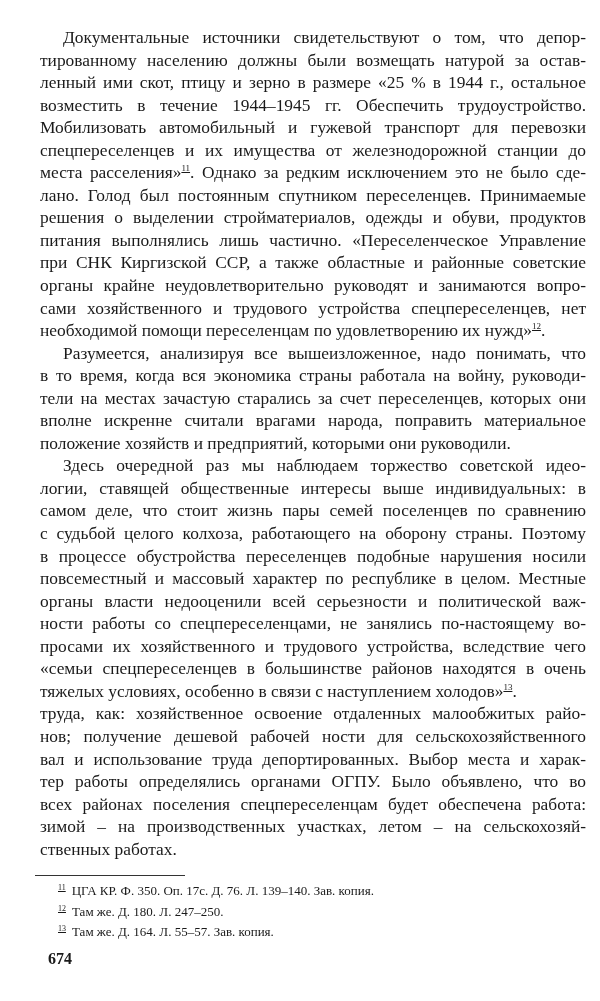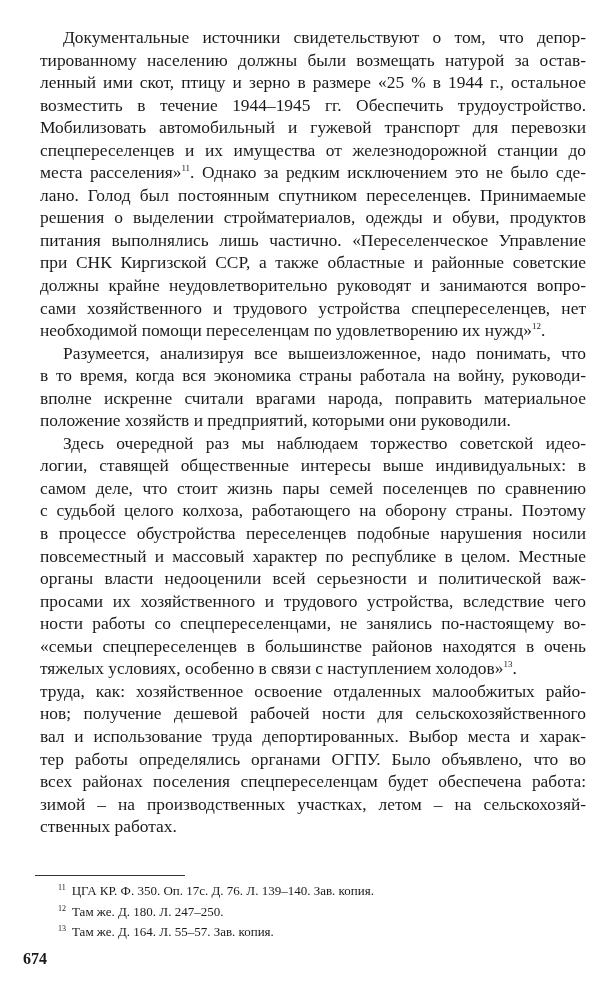--- a/index.html
+++ b/index.html
@@ -4,69 +4,70 @@
 <style>
   html, body { margin: 0; padding: 0; background: #ffffff; }
   body { width: 600px; height: 1001px; position: relative; overflow: hidden; color: #1a1a1a; }
   .page { position: absolute; left: 0; top: 0; width: 600px; height: 762px; }
   .main { position: absolute; left: 40px; top: 26px; width: 546px;
           font-family: "Liberation Serif", "DejaVu Serif", serif;
           font-size: 17.4px; line-height: 22.55px; text-align: justify; }
   .line { display: block; text-align: justify; text-align-last: justify; white-space: nowrap; }
   .line.last { text-align-last: left; }
   .line.indent { padding-left: 23px; }
-  sup { font-size: 9px; line-height: 0; vertical-align: 7px; }
+  sup { font-size: 9px; line-height: 0; vertical-align: 7px; text-decoration: underline; }
   .rule { position: absolute; left: 35px; top: 875px; width: 150px; height: 1px; background: #333; }
   .footnotes { position: absolute; left: 58px; top: 881px; font-family: "Liberation Serif", "DejaVu Serif", serif;
                font-size: 13px; line-height: 20.5px; }
   .fn { display: block; white-space: nowrap; }
   .fn sup { font-size: 8px; vertical-align: 5px; margin-right: 6px; }
-  .pagenum { position: absolute; left: 23px; top: 950px; font-family: "Liberation Serif", "DejaVu Serif", serif;
+  .pagenum { position: absolute; left: 48px; top: 950px; font-family: "Liberation Serif", "DejaVu Serif", serif;
              font-size: 16px; font-weight: bold; }
 </style>
 </head>
 <body>
 
 <div class="page">
   <div class="main">
 
     <div>
       <span class="line indent">Документальные источники свидетельствуют о том, что депор-</span>
       <span class="line">тированному населению должны были возмещать натурой за остав-</span>
       <span class="line">ленный ими скот, птицу и зерно в размере «25 % в 1944 г., остальное</span>
       <span class="line">возместить в течение 1944–1945 гг. Обеспечить трудоустройство.</span>
       <span class="line">Мобилизовать автомобильный и гужевой транспорт для перевозки</span>
       <span class="line">спецпереселенцев и их имущества от железнодорожной станции до</span>
       <span class="line"><span>места расселения»</span><sup>11</sup><span>. Однако за редким исключением это не было сде-</span></span>
       <span class="line">лано. Голод был постоянным спутником переселенцев. Принимаемые</span>
       <span class="line">решения о выделении стройматериалов, одежды и обуви, продуктов</span>
       <span class="line">питания выполнялись лишь частично. «Переселенческое Управление</span>
       <span class="line">при СНК Киргизской ССР, а также областные и районные советские</span>
-      <span class="line">должны крайне неудовлетворительно руководят и занимаются вопро-</span>
+      <span class="line">органы крайне неудовлетворительно руководят и занимаются вопро-</span>
       <span class="line">сами хозяйственного и трудового устройства спецпереселенцев, нет</span>
       <span class="line last"><span>необходимой помощи переселенцам по удовлетворению их нужд»</span><sup>12</sup><span>.</span></span>
     </div>
 
     <div>
       <span class="line indent">Разумеется, анализируя все вышеизложенное, надо понимать, что</span>
       <span class="line">в то время, когда вся экономика страны работала на войну, руководи-</span>
+      <span class="line">тели на местах зачастую старались за счет переселенцев, которых они</span>
       <span class="line">вполне искренне считали врагами народа, поправить материальное</span>
       <span class="line last">положение хозяйств и предприятий, которыми они руководили.</span>
     </div>
 
     <div>
       <span class="line indent">Здесь очередной раз мы наблюдаем торжество советской идео-</span>
       <span class="line">логии, ставящей общественные интересы выше индивидуальных: в</span>
       <span class="line">самом деле, что стоит жизнь пары семей поселенцев по сравнению</span>
       <span class="line">с судьбой целого колхоза, работающего на оборону страны. Поэтому</span>
       <span class="line">в процессе обустройства переселенцев подобные нарушения носили</span>
       <span class="line">повсеместный и массовый характер по республике в целом. Местные</span>
       <span class="line">органы власти недооценили всей серьезности и политической важ-</span>
+      <span class="line">ности работы со спецпереселенцами, не занялись по-настоящему во-</span>
       <span class="line">просами их хозяйственного и трудового устройства, вследствие чего</span>
-      <span class="line">ности работы со спецпереселенцами, не занялись по-настоящему во-</span>
       <span class="line">«семьи спецпереселенцев в большинстве районов находятся в очень</span>
       <span class="line last"><span>тяжелых условиях, особенно в связи с наступлением холодов»</span><sup>13</sup><span>.</span></span>
     </div>
 
     <div>
       <span class="line">труда, как: хозяйственное освоение отдаленных малообжитых райо-</span>
       <span class="line">нов; получение дешевой рабочей ности для сельскохозяйственного</span>
       <span class="line">вал и использование труда депортированных. Выбор места и харак-</span>
       <span class="line">тер работы определялись органами ОГПУ. Было объявлено, что во</span>
       <span class="line">всех районах поселения спецпереселенцам будет обеспечена работа:</span>

